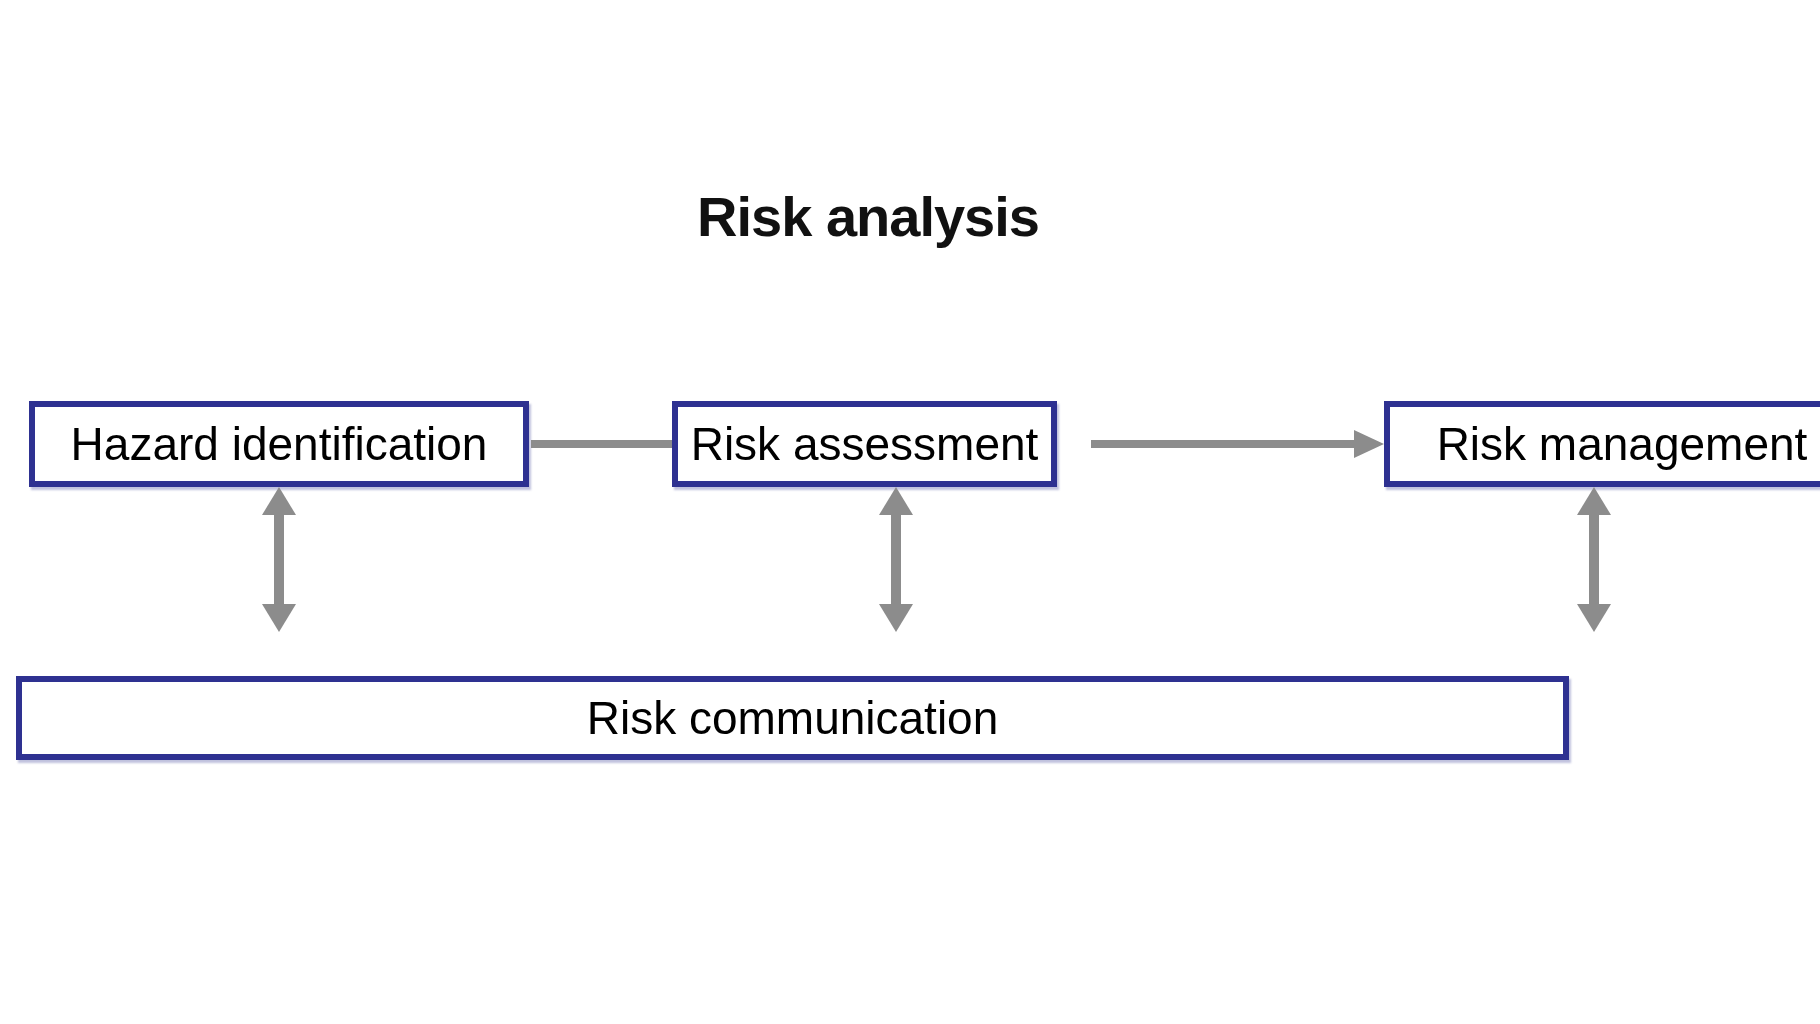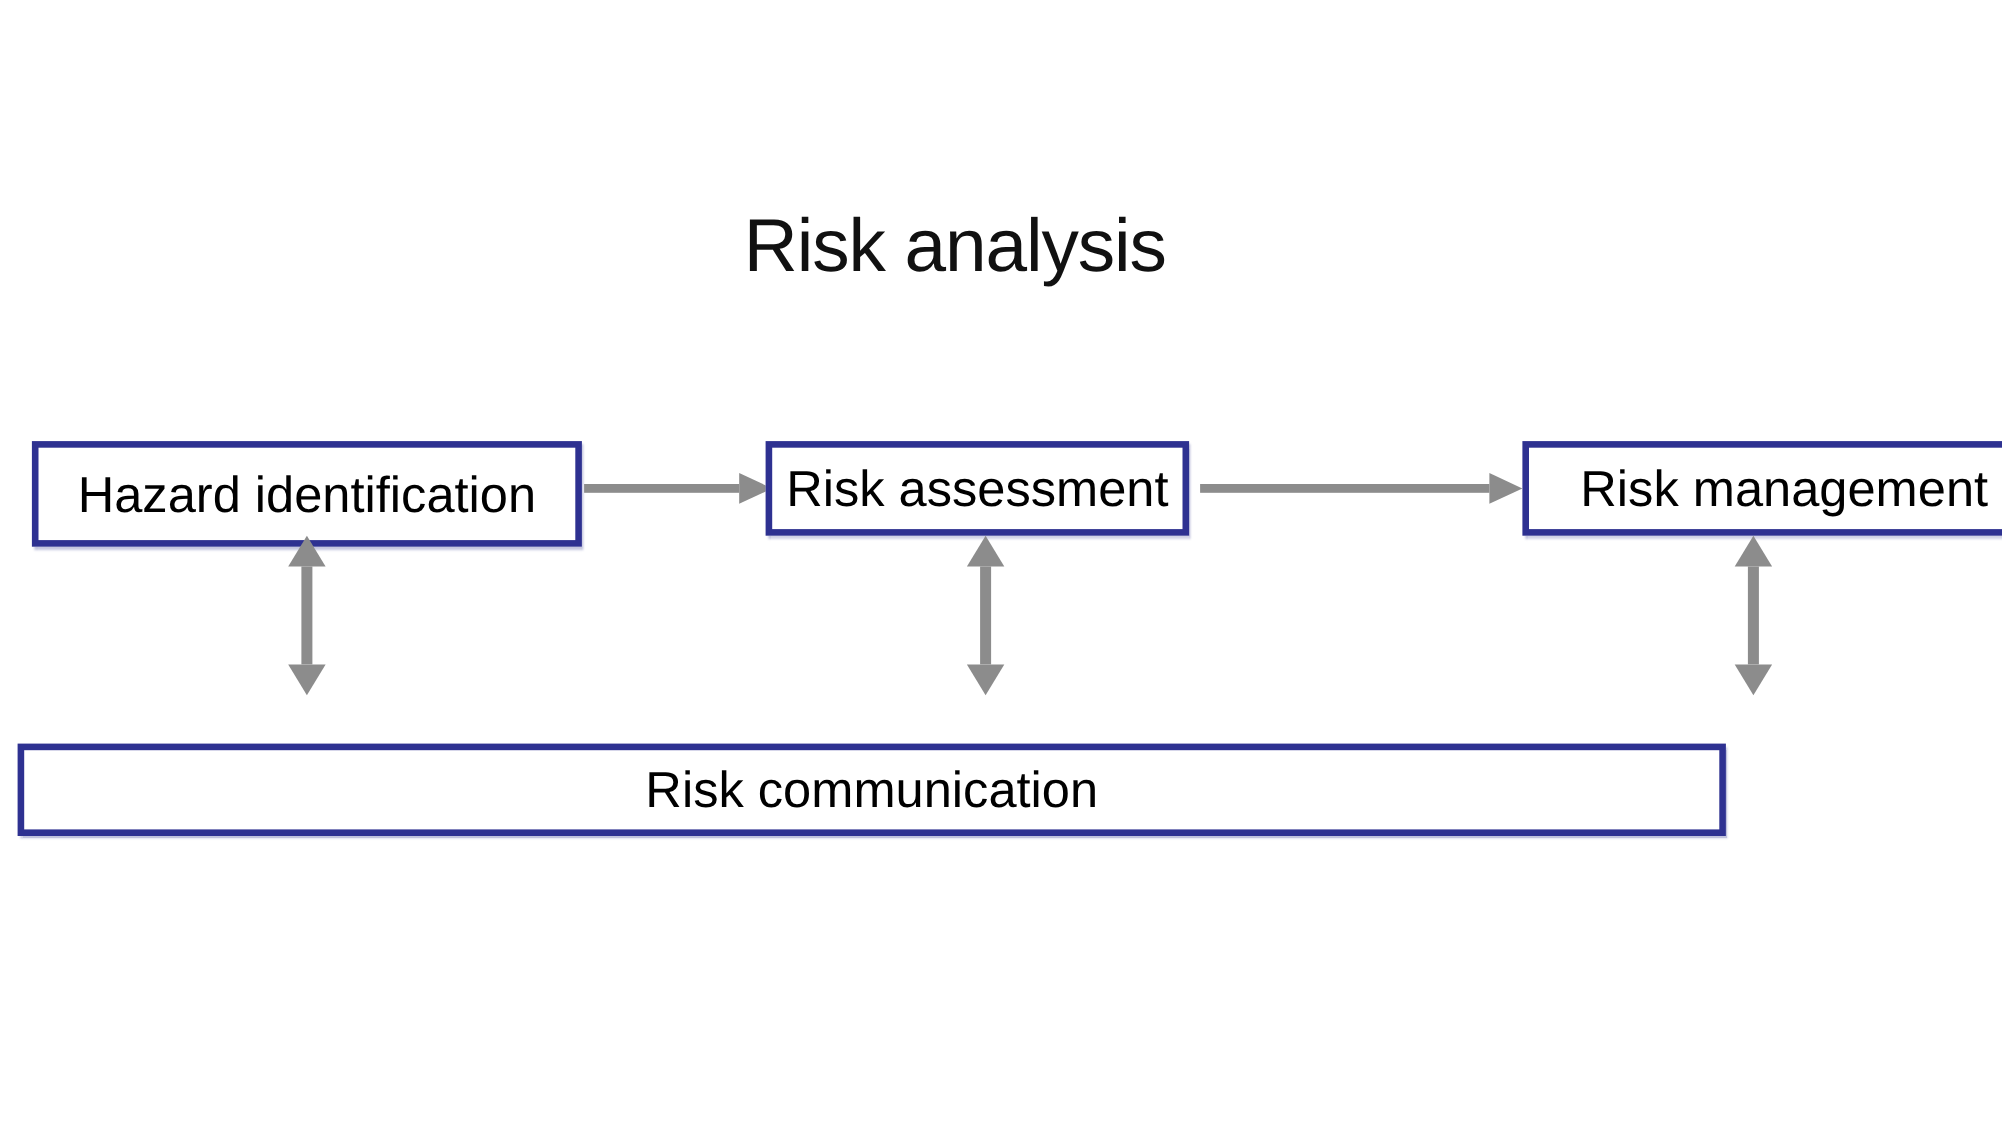--- a/index.html
+++ b/index.html
@@ -11,35 +11,35 @@
     --title-text:#111111;
     --credit-text:#8C8C8C;
   }
   *{box-sizing:border-box;margin:0;padding:0;}
   html,body{width:1820px;height:1024px;background:var(--background);overflow:hidden;}
   body{font-family:"Liberation Sans","DejaVu Sans",sans-serif;}
   .canvas{position:relative;width:1820px;height:1024px;background:var(--background);}
 
   .slide-title{
     position:absolute;left:0;top:184px;width:1736px;
-    text-align:center;font-size:68px;font-weight:400;
+    text-align:center;font-size:56px;font-weight:700;
     color:var(--title-text);letter-spacing:-1px;
   }
 
   .dbox{
     position:absolute;
     background:var(--box-fill);
     border:6px solid var(--box-border);
     box-shadow:2px 3px 2px rgba(46,52,144,0.30);
     display:flex;align-items:center;justify-content:center;
     font-size:46px;color:var(--box-text);
     white-space:nowrap;
   }
-  .box-hazard{left:29px;top:401px;width:500px;height:96px;}
-  .box-assessment{left:696px;top:401px;width:385px;height:86px;}
+  .box-hazard{left:29px;top:401px;width:500px;height:86px;}
+  .box-assessment{left:672px;top:401px;width:385px;height:86px;}
   .box-management{left:1384px;top:401px;width:476px;height:86px;}
   .box-communication{left:16px;top:632px;width:1553px;height:84px;margin-top:44px;}
 
   
   .arrow-h{position:absolute;display:flex;align-items:center;height:28px;}
   .arrow-h .shaft{flex:1;height:8px;background:var(--arrow);}
   .arrow-h .head{
     width:0;height:0;
     border-top:14px solid transparent;
     border-bottom:14px solid transparent;

